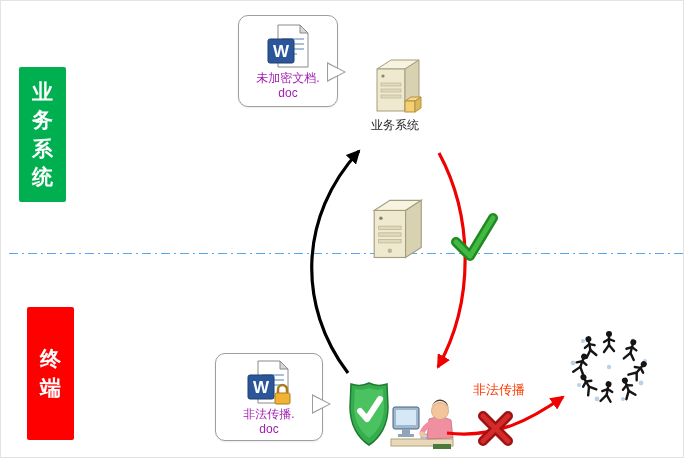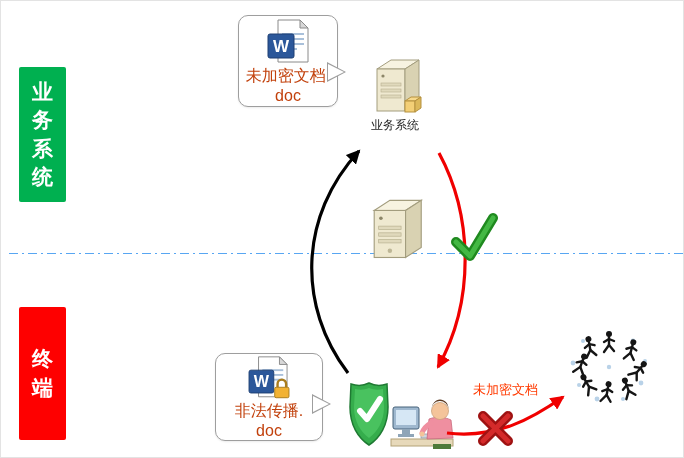--- a/index.html
+++ b/index.html
@@ -4,38 +4,38 @@
 <style>
   html,body{margin:0;padding:0;background:#fff;}
   .canvas{
     position:relative;width:684px;height:458px;background:#ffffff;
     font-family:"Liberation Sans",sans-serif;overflow:hidden;
     border:1px solid #e3e3e3;box-sizing:border-box;
   }
   
   .zone{position:absolute;left:18px;width:47px;display:flex;align-items:center;justify-content:center;border-radius:2px;z-index:2;}
   .zone-business{top:66px;height:135px;background:#00b050;}
-  .zone-terminal{top:306px;height:133px;background:#fe0000;}
+  .zone-terminal{top:306px;height:133px;background:#fe0000;margin-left:8px;}
   .zone-text{color:#fff;font-weight:bold;font-size:21px;line-height:1.35;width:23px;word-break:break-all;text-align:center;}
   
   .divider{position:absolute;left:8px;right:0;top:252px;height:1px;z-index:1;
     background:repeating-linear-gradient(90deg,#58a6f2 0 9px,transparent 9px 13px,#58a6f2 13px 15px,transparent 15px 19px);}
   
   .callout{position:absolute;background:#fff;border:1px solid #9e9e9e;border-radius:10px;
     display:flex;flex-direction:column;align-items:center;justify-content:center;gap:1px;z-index:3;
     box-shadow:0 1px 2px rgba(0,0,0,.08);}
   .callout::before{content:"";position:absolute;right:-19px;width:0;height:0;border:10px solid transparent;border-left:19px solid #9e9e9e;}
   .callout::after{content:"";position:absolute;right:-15px;width:0;height:0;border:8px solid transparent;border-left:16px solid #fff;}
   .callout-unencrypted{left:237px;top:14px;width:98px;height:90px;}
   .callout-unencrypted::before{top:46px;}
   .callout-unencrypted::after{top:48px;}
   .callout-encrypted{left:214px;top:352px;width:106px;height:86px;}
   .callout-encrypted::before{top:40px;}
   .callout-encrypted::after{top:42px;}
-  .callout-line{font-size:16px;color:#c2410c;line-height:1.2;}
+  .callout-line{font-size:12px;color:#a21caf;line-height:1.2;}
   
   .node-label{position:absolute;text-align:center;z-index:2;color:#222;}
   .label-business{left:352px;top:116px;width:84px;font-size:12px;}
   .label-security{left:340px;top:264px;width:120px;font-size:15px;font-family:"Liberation Serif",serif;letter-spacing:1px;color:#111;}
   
   .illegal{position:absolute;left:472px;top:380px;font-size:13px;color:#ff3a00;z-index:11;}
   
   .art{position:absolute;inset:0;z-index:10;pointer-events:none;}
   .callout-icon{display:block;}
 </style>
@@ -79,21 +79,21 @@
       <text x="15" y="35" font-size="17" font-weight="bold" fill="#ffffff" text-anchor="middle" font-family="Liberation Sans, sans-serif">W</text>
       <path d="M32,35 v-3.5 a4.5,4.5 0 0 1 9,0 v3.5" fill="none" stroke="#a97c1d" stroke-width="2.5"></path>
       <rect x="29" y="35" width="15" height="11" rx="1.5" fill="#f2b233" stroke="#a97c1d"></rect>
     </svg>
     <span class="callout-line">非法传播.</span>
     <span class="callout-line">doc</span>
   </div>
 
   <div class="node-label label-business">业务系统</div>
 
-  <div class="illegal">未加密文档</div>
+  <div class="illegal">非法传播</div>
 
   <svg class="art" width="684" height="458" viewBox="0 0 684 458">
     <defs>
       <marker id="ah-black" markerWidth="16" markerHeight="14" refX="12" refY="7" orient="auto" markerUnits="userSpaceOnUse">
         <path d="M0,0 L14,7 L0,14 Z" fill="#000000"></path>
       </marker>
       <marker id="ah-red" markerWidth="16" markerHeight="14" refX="12" refY="7" orient="auto" markerUnits="userSpaceOnUse">
         <path d="M0,0 L14,7 L0,14 Z" fill="#f00000"></path>
       </marker>
       <g id="stick-figure">

